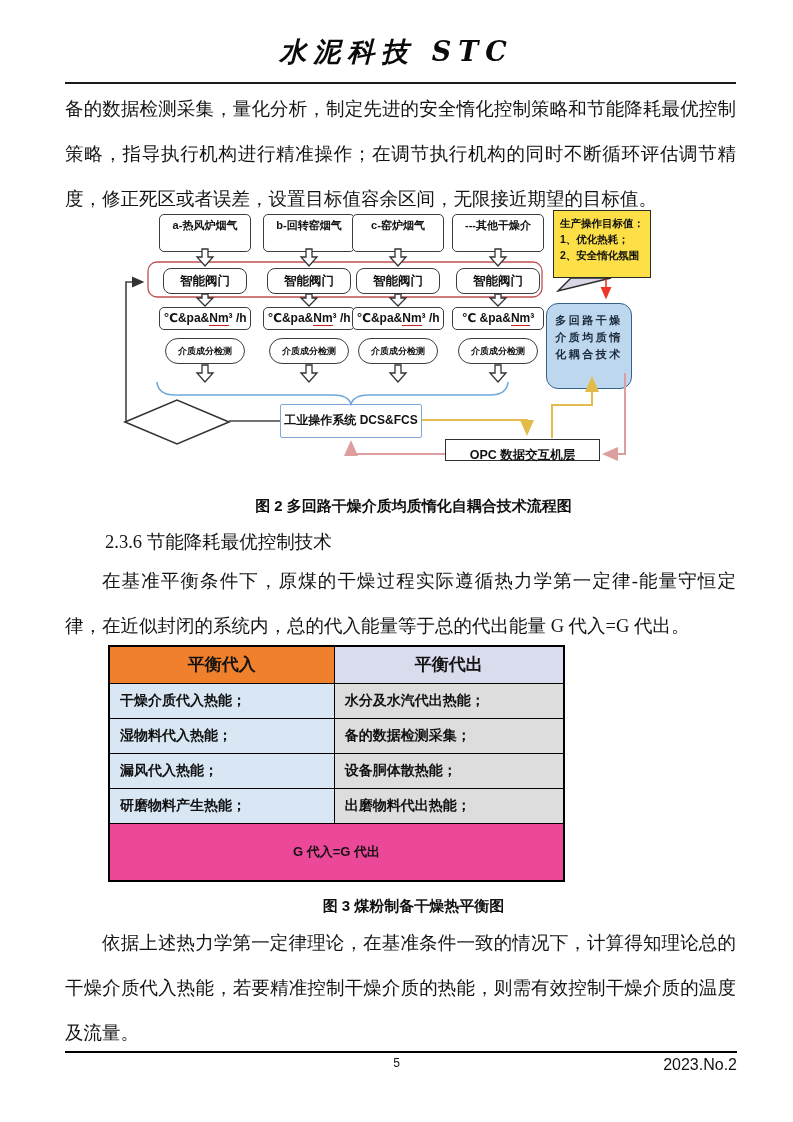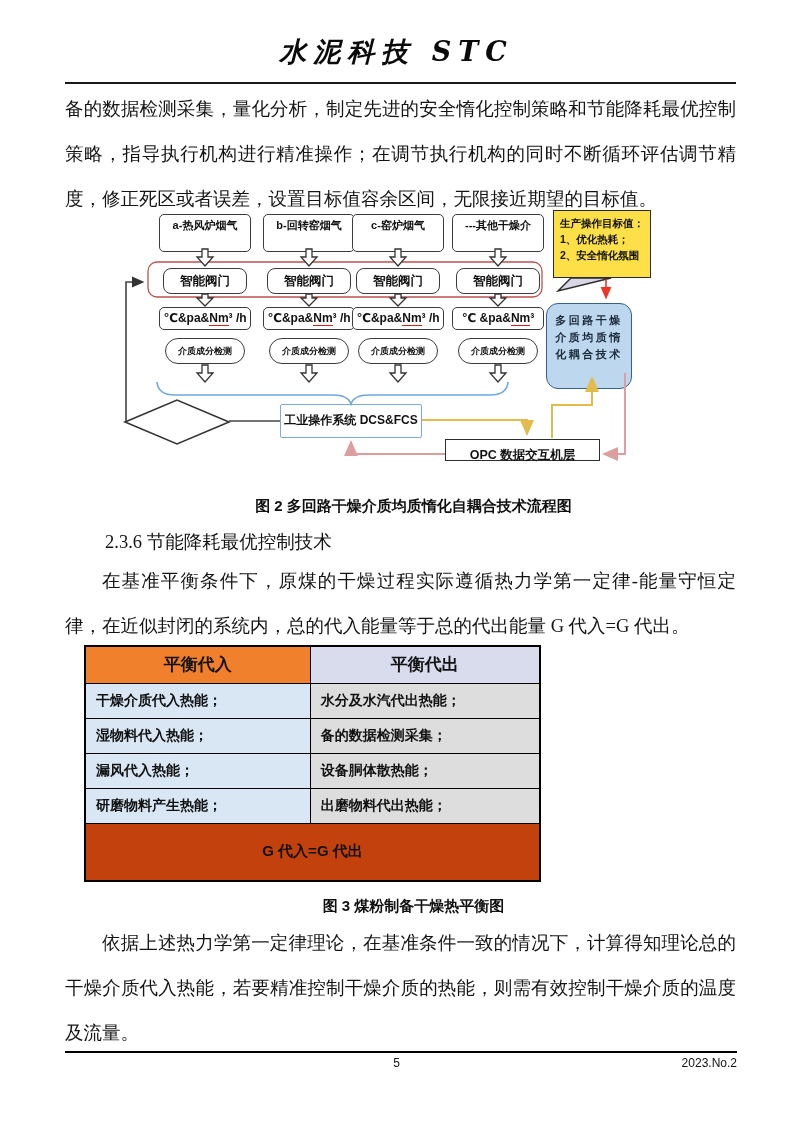--- a/index.html
+++ b/index.html
@@ -35,37 +35,37 @@
         background:#fff;border:1.6px solid #7fa8d9;border-radius:2px;text-align:center;
         font-size:12px;font-weight:700;line-height:31px;color:#111;}
   .fc-opc{position:absolute;left:350px;top:237px;width:155px;height:22px;box-sizing:border-box;
         background:#fff;border:1.6px solid #2e2e2e;text-align:center;font-size:12.5px;
         font-weight:700;line-height:31px;color:#111;}
   .fc-actuator{position:absolute;left:40px;top:208px;width:84px;text-align:center;
         font-size:12.5px;font-weight:700;color:#111;}
   .fc-svg{position:absolute;left:0;top:0;pointer-events:none;}
 
   
-  .balance-table{margin:-4px 0 0 84px;border-collapse:collapse;width:457px;
+  .balance-table{margin:-4px 0 0 108px;border-collapse:collapse;width:457px;
         font-family:"Liberation Sans","DejaVu Sans",sans-serif;border:2px solid #000;}
   .balance-table td{border:1.6px solid #000;box-sizing:border-box;}
   .bt-head{height:37px;text-align:center;font-weight:700;font-size:17px;}
   .bt-head.in{background:#f1802d;width:49.5%;}
   .bt-head.out{background:#d8dcec;}
   .bt-cell{height:35px;font-weight:700;font-size:14px;padding-left:10px;}
   .bt-cell.in{background:#d9e7f5;}
   .bt-cell.out{background:#dddddd;}
-  .bt-foot{height:58px;text-align:center;font-weight:600;font-size:15px;background:#c2410c;}
+  .bt-foot{height:58px;text-align:center;font-weight:600;font-size:13px;background:#ec4899;}
 
   
   .rule-bottom{position:absolute;left:65px;right:56px;top:1051px;border-top:2.5px solid #000;}
   .page-number{position:absolute;left:0;right:0;top:1056px;text-align:center;
         font-family:"Liberation Sans","DejaVu Sans",sans-serif;font-size:12px;color:#111;}
   .issue-label{position:absolute;right:56px;top:1056px;
-        font-family:"Liberation Sans","DejaVu Sans",sans-serif;font-size:12px;color:#111;}
+        font-family:"Liberation Sans","DejaVu Sans",sans-serif;font-size:16px;color:#111;}
 </style>
 </head>
 <body>
 
 <div class="page">
 
   <div class="journal-title">水泥科技 STC</div>
   <div class="rule-top"></div>
 
   <div class="para">备的数据检测采集，量化分析，制定先进的安全惰化控制策略和节能降耗最优控制策略，指导执行机构进行精准操作；在调节执行机构的同时不断循环评估调节精度，修正死区或者误差，设置目标值容余区间，无限接近期望的目标值。</div>

